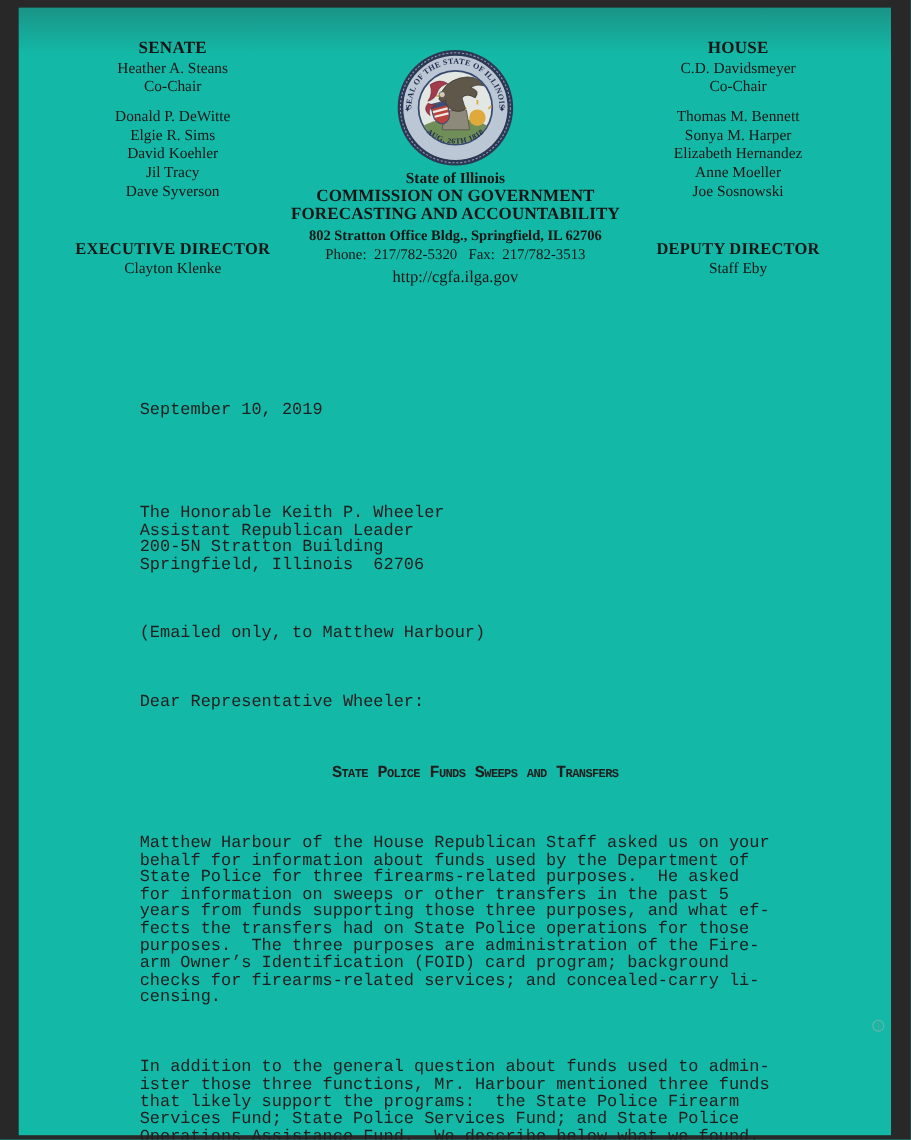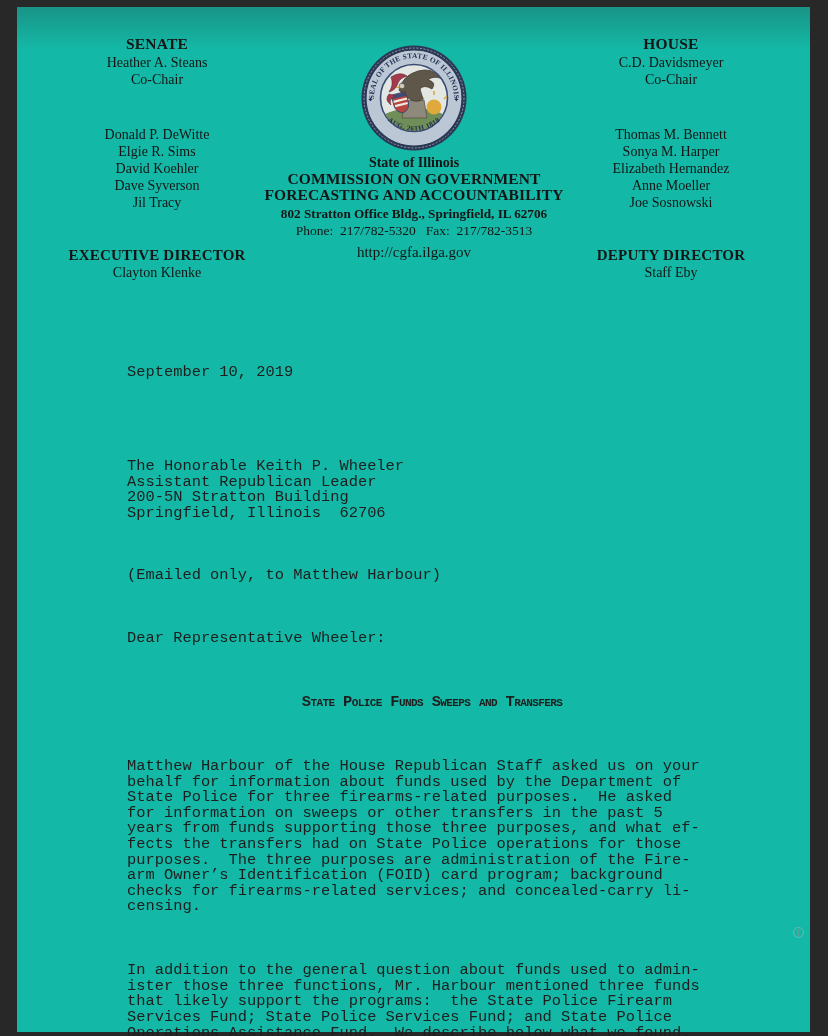--- a/index.html
+++ b/index.html
@@ -24,21 +24,21 @@
   }
 
   
   .col { position: absolute; text-align: center; }
   .col-left  { left: 24px;  top: 27px; width: 232px; }
   .col-right { left: 538px; top: 27px; width: 232px; }
   .col-center{ left: 247px; top: 38px; width: 300px; }
 
   .lh-title   { font-weight: bold; font-size: 15.5px; line-height: 20px; letter-spacing: 0.2px; }
   .lh-name    { font-size: 14px; line-height: 17px; }
-  .lh-members { margin-top: 38px; }
+  .lh-members { margin-top: 10px; }
   .lh-director{ margin-top: 36px; }
 
   .seal-wrap { width: 106px; height: 106px; margin: 0 auto; }
 
   .org { margin-top: 4px; }
   .org-state { font-weight: bold; font-size: 14px;   line-height: 16px; }
   .org-comm  { font-weight: bold; font-size: 15.5px; line-height: 16px; letter-spacing: 0.1px; }
   .org-addr  { font-weight: bold; font-size: 13.2px; line-height: 16px; margin-top: 3px; }
   .org-phone { font-size: 13.5px; line-height: 17px; white-space: pre; }
   .org-web   { font-size: 15px; line-height: 14px; margin-top: 6px; }
@@ -79,22 +79,22 @@
 <div class="page">
 
   <div class="col col-left">
     <div class="lh-title">SENATE</div>
     <div class="lh-name">Heather A. Steans</div>
     <div class="lh-name">Co-Chair</div>
     <div class="lh-members">
       <div class="lh-name">Donald P. DeWitte</div>
       <div class="lh-name">Elgie R. Sims</div>
       <div class="lh-name">David Koehler</div>
+      <div class="lh-name">Jil Tracy</div>
       <div class="lh-name">Dave Syverson</div>
-      <div class="lh-name">Jil Tracy</div>
     </div>
     <div class="lh-director">
       <div class="lh-title" style="font-size:15px;line-height:17px;">EXECUTIVE DIRECTOR</div>
       <div class="lh-name">Clayton Klenke</div>
     </div>
   </div>
 
   <div class="col col-right">
     <div class="lh-title">HOUSE</div>
     <div class="lh-name">C.D. Davidsmeyer</div>

